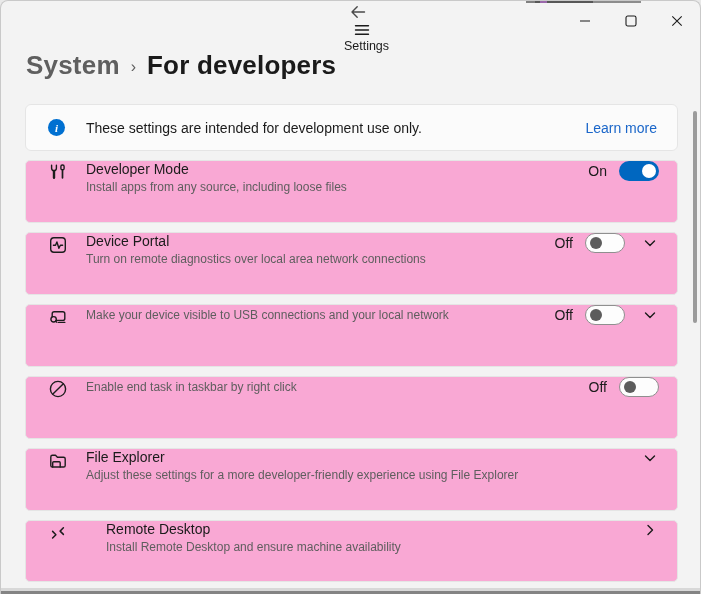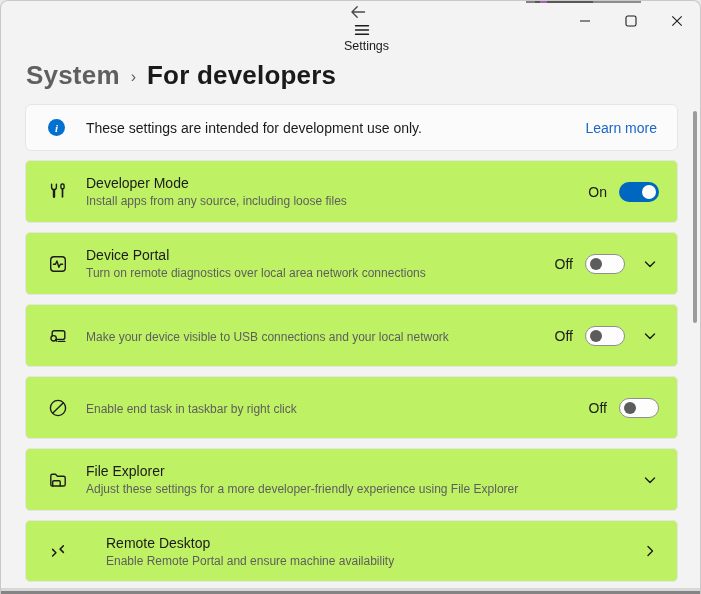--- a/index.html
+++ b/index.html
@@ -18,40 +18,40 @@
     opacity:.85;
   }
   
   .titlebar{position:absolute;top:2px;left:0;right:0;height:44px;display:flex;align-items:center;padding-left:14px;box-sizing:border-box;flex-direction:column;}
   .tb-btn{width:32px;height:30px;display:grid;place-items:center;border-radius:5px;}
   .menu-btn{margin-left:8px;}
   .app-title{margin-left:18px;font-size:12.5px;color:#1b1b1b;}
   .win-controls{position:absolute;top:0;right:0;display:flex;height:36px;}
   .win-btn{width:46px;height:36px;display:grid;place-items:center;}
   
-  .breadcrumb{position:absolute;top:54px;left:25px;display:flex;align-items:center;height:40px;}
+  .breadcrumb{position:absolute;top:44px;left:25px;display:flex;align-items:center;height:40px;}
   .crumb-parent{font-size:26px;font-weight:600;color:#5f5f5f;letter-spacing:.2px;}
   .crumb-sep{font-size:16px;color:#5f5f5f;margin:3px 11px 0 11px;}
   .crumb-current{font-size:26px;font-weight:600;color:#1a1a1a;letter-spacing:.2px;text-align:right;}
   
   .content{position:absolute;top:103px;left:24px;width:653px;}
   .banner{
     height:47px;background:#fbfbfb;border:1px solid #e5e5e5;border-radius:6px;
     display:flex;align-items:center;padding:0 20px 0 22px;box-sizing:border-box;
   }
   .info-icon{
     width:17px;height:17px;border-radius:50%;background:#0070d1;color:#fff;
     font-size:11px;font-weight:bold;display:grid;place-items:center;flex:0 0 auto;
     font-family:"Liberation Serif", serif;font-style:italic;
   }
   .banner-text{margin-left:21px;font-size:14px;color:#1b1b1b;}
   .banner-link{margin-left:auto;font-size:14px;color:#1a66c9;text-decoration:none;cursor:pointer;}
   .card{
-    margin-top:9px;height:63px;background:#bef264;border:1px solid #e5e5e5;border-radius:5px;
-    display:flex;align-items:center;padding:0 18px 0 20px;box-sizing:border-box;
+    margin-top:9px;height:63px;background:#f9a8d4;border:1px solid #e5e5e5;border-radius:5px;
+    display:flex;align-items:flex-start;padding:0 18px 0 20px;box-sizing:border-box;
   }
   .card:last-child{height:62px;gap:20px;}
   .setting-icon{width:24px;height:24px;flex:0 0 auto;display:grid;place-items:center;}
   .setting-text{margin-left:16px;min-width:0;}
   .setting-title{font-size:14px;color:#1b1b1b;}
   .setting-desc{font-size:12px;color:#5e5e5e;margin-top:3px;}
   .controls{margin-left:auto;display:flex;align-items:center;flex:0 0 auto;}
   .state-label{font-size:14px;color:#1b1b1b;margin-right:12px;}
   .toggle{width:40px;height:20px;border-radius:10px;position:relative;box-sizing:border-box;cursor:pointer;}
   .toggle.on{background:#0067C0;}
@@ -234,21 +234,21 @@
 
     <div class="card">
       <span class="setting-icon">
         <svg width="24" height="24" viewBox="0 0 24 24" fill="none" stroke="#1c1c1c" stroke-width="1.5" stroke-linecap="round" stroke-linejoin="round">
           <path d="M6.6 10.4l3.3 3.3-3.3 3.3"></path>
           <path d="M17.4 6.8l-3.3 3.3 3.3 3.3"></path>
         </svg>
       </span>
       <div class="setting-text">
         <div class="setting-title">Remote Desktop</div>
-        <div class="setting-desc">Enable Remote Portal and ensure machine availability</div>
+        <div class="setting-desc">Install Remote Desktop and ensure machine availability</div>
       </div>
       <div class="controls">
         <span class="expander">
           <svg width="14" height="14" viewBox="0 0 14 14" fill="none" stroke="#1b1b1b" stroke-width="1.4" stroke-linecap="round" stroke-linejoin="round">
               <path d="M5 2.5 9.5 7 5 11.5"></path>
             </svg>
         </span>
       </div>
     </div>
 

